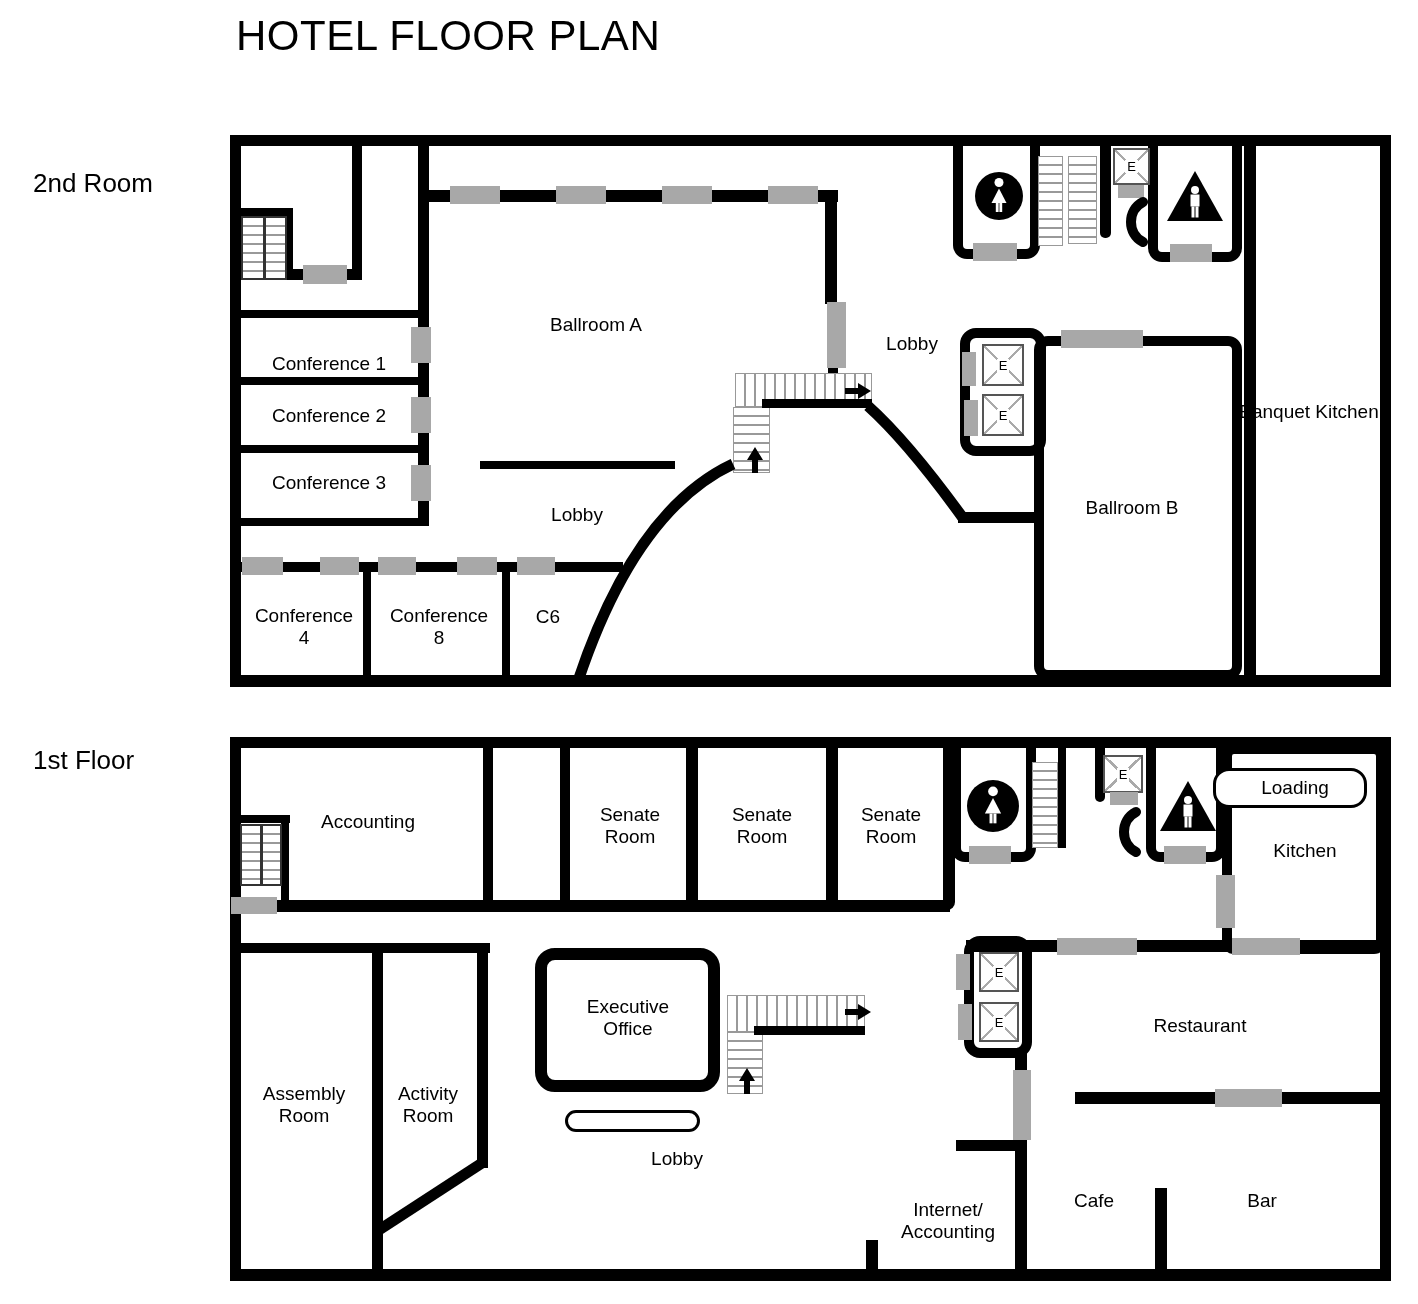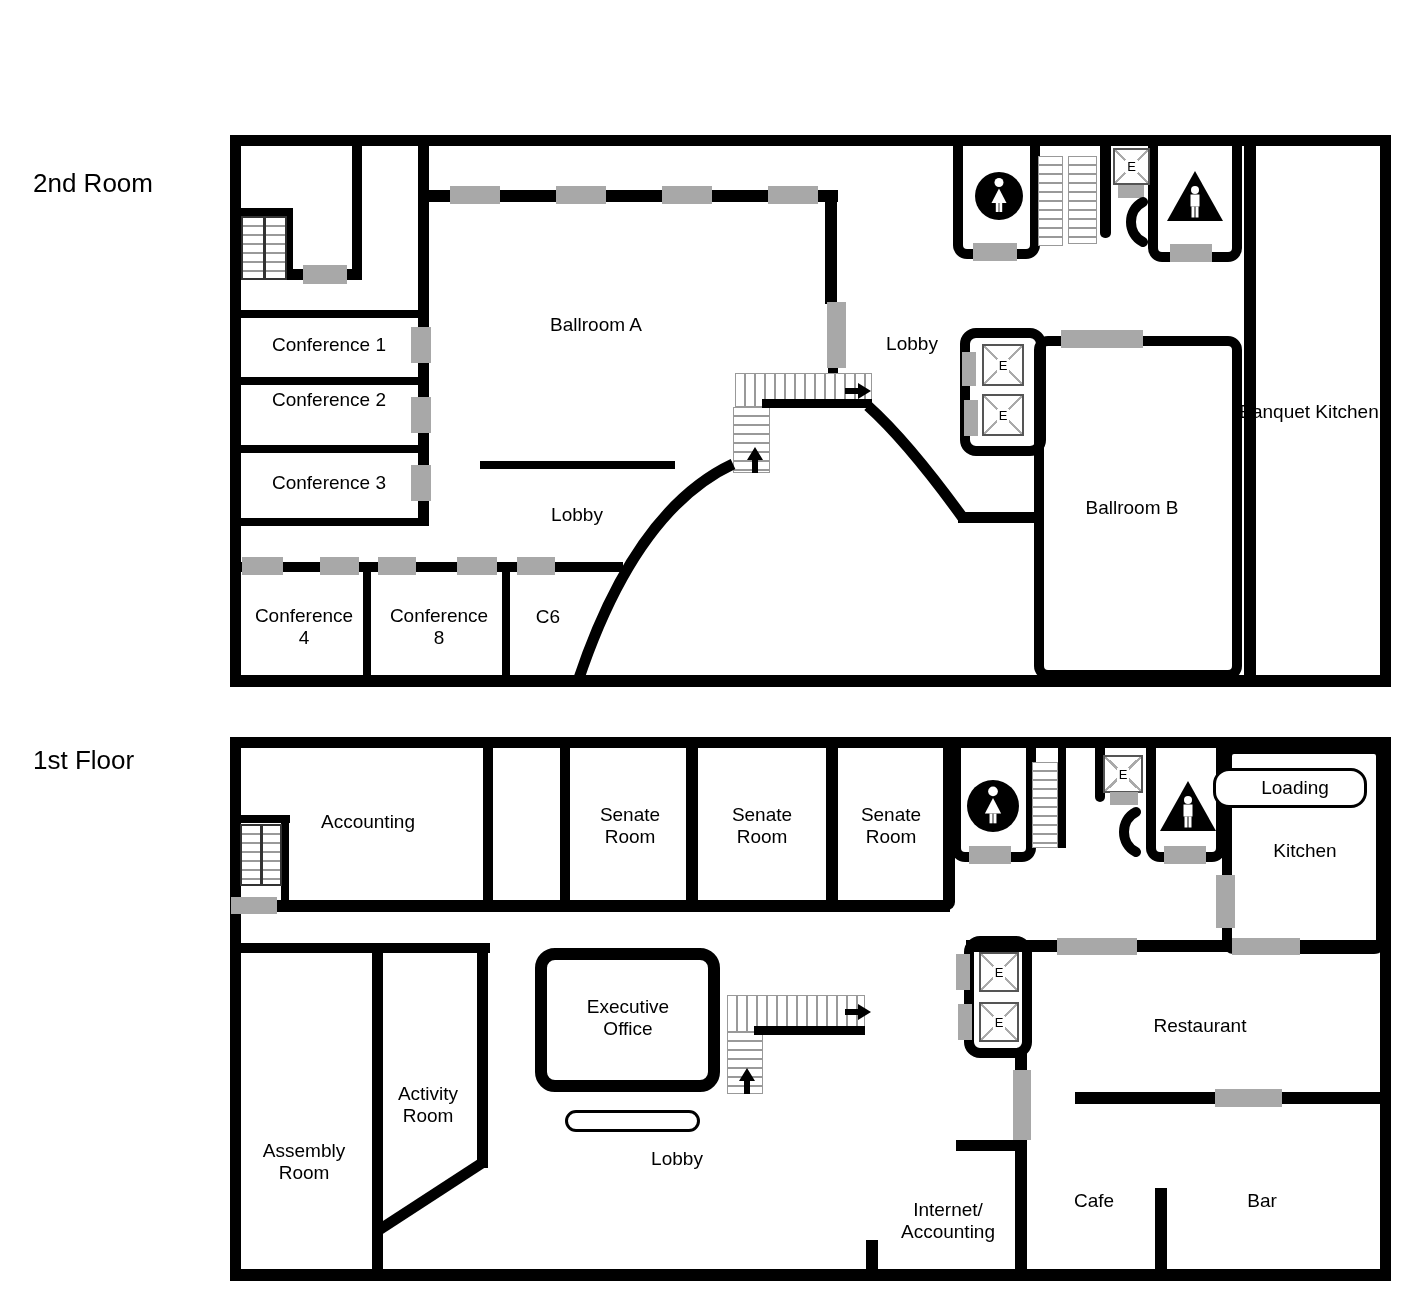--- a/index.html
+++ b/index.html
@@ -26,20 +26,21 @@
   .title{position:absolute;font-size:42px;letter-spacing:.5px;z-index:6;}
   .floor-lbl{position:absolute;font-size:26px;z-index:6;}
   svg.overlay{position:absolute;left:0;top:0;z-index:2;pointer-events:none;}
   .thinbox{position:absolute;border:3px solid #000;border-radius:16px;background:#fff;box-sizing:border-box;z-index:5;}
 </style>
 </head>
 <body>
 
 <div class="plan">
 
+  <div class="title" style="left:236px;top:12px;">HOTEL FLOOR PLAN</div>
   <div class="floor-lbl" style="left:33px;top:168px;">2nd Room</div>
   <div class="floor-lbl" style="left:33px;top:745px;">1st Floor</div>
 
   <svg class="overlay" width="1418" height="1304" viewBox="0 0 1418 1304">
     <path d="M578,681 Q635,510 733,464" stroke="#000" stroke-width="11" fill="none"></path>
     <path d="M868,406 Q908,442 963,518" stroke="#000" stroke-width="11" fill="none"></path>
     <path d="M482,1163 L379,1230" stroke="#000" stroke-width="11" fill="none"></path>
   </svg>
 
   <div class="w" style="left:230px;top:135px;width:1161px;height:11px"></div>
@@ -134,22 +135,22 @@
     </div>
   <div class="d" style="left:962px;top:352px;width:14px;height:34px"></div>
   <div class="d" style="left:964px;top:400px;width:14px;height:36px"></div>
   <div class="w" style="left:958px;top:512px;width:86px;height:11px"></div>
   <div class="room-box" style="left:1034px;top:336px;width:208px;height:344px"></div>
   <div class="d" style="left:1061px;top:330px;width:82px;height:18px"></div>
   <div class="w" style="left:1244px;top:146px;width:12px;height:530px"></div>
 
   <div class="lbl nw" style="left:596px;top:325px">Ballroom A</div>
   <div class="lbl nw" style="left:912px;top:344px">Lobby</div>
-  <div class="lbl nw" style="left:329px;top:345px">Conference 1</div>
-  <div class="lbl nw" style="left:329px;top:400px">Conference 2</div>
+  <div class="lbl nw" style="left:329px;top:364px">Conference 1</div>
+  <div class="lbl nw" style="left:329px;top:416px">Conference 2</div>
   <div class="lbl nw" style="left:329px;top:483px">Conference 3</div>
   <div class="lbl nw" style="left:577px;top:515px">Lobby</div>
   <div class="lbl" style="left:304px;top:627px;width:110px">Conference 4</div>
   <div class="lbl" style="left:439px;top:627px;width:110px">Conference 8</div>
   <div class="lbl nw" style="left:548px;top:617px">C6</div>
   <div class="lbl nw" style="left:1132px;top:508px">Ballroom B</div>
   <div class="lbl nw" style="left:1309px;top:412px">Banquet Kitchen</div>
 
   <div class="w" style="left:230px;top:737px;width:1161px;height:11px"></div>
   <div class="w" style="left:230px;top:1269px;width:1161px;height:12px"></div>
@@ -251,17 +252,17 @@
   <div class="lbl nw" style="left:1295px;top:788px">Loading</div>
   <div class="lbl nw" style="left:1305px;top:851px">Kitchen</div>
   <div class="lbl nw" style="left:1200px;top:1026px">Restaurant</div>
   <div class="lbl nw" style="left:1094px;top:1201px">Cafe</div>
   <div class="lbl nw" style="left:1262px;top:1201px">Bar</div>
   <div class="lbl" style="left:948px;top:1221px">
     <span style="display:block">Internet/</span>
     <span style="display:block">Accounting</span>
   </div>
   <div class="lbl nw" style="left:677px;top:1159px">Lobby</div>
-  <div class="lbl" style="left:304px;top:1162px;width:100px">Assembly Room</div>
+  <div class="lbl" style="left:304px;top:1105px;width:100px">Assembly Room</div>
   <div class="lbl" style="left:428px;top:1105px;width:85px">Activity Room</div>
   <div class="lbl" style="left:628px;top:1018px;width:110px">Executive Office</div>
 
 </div>
 
 </body></html>

